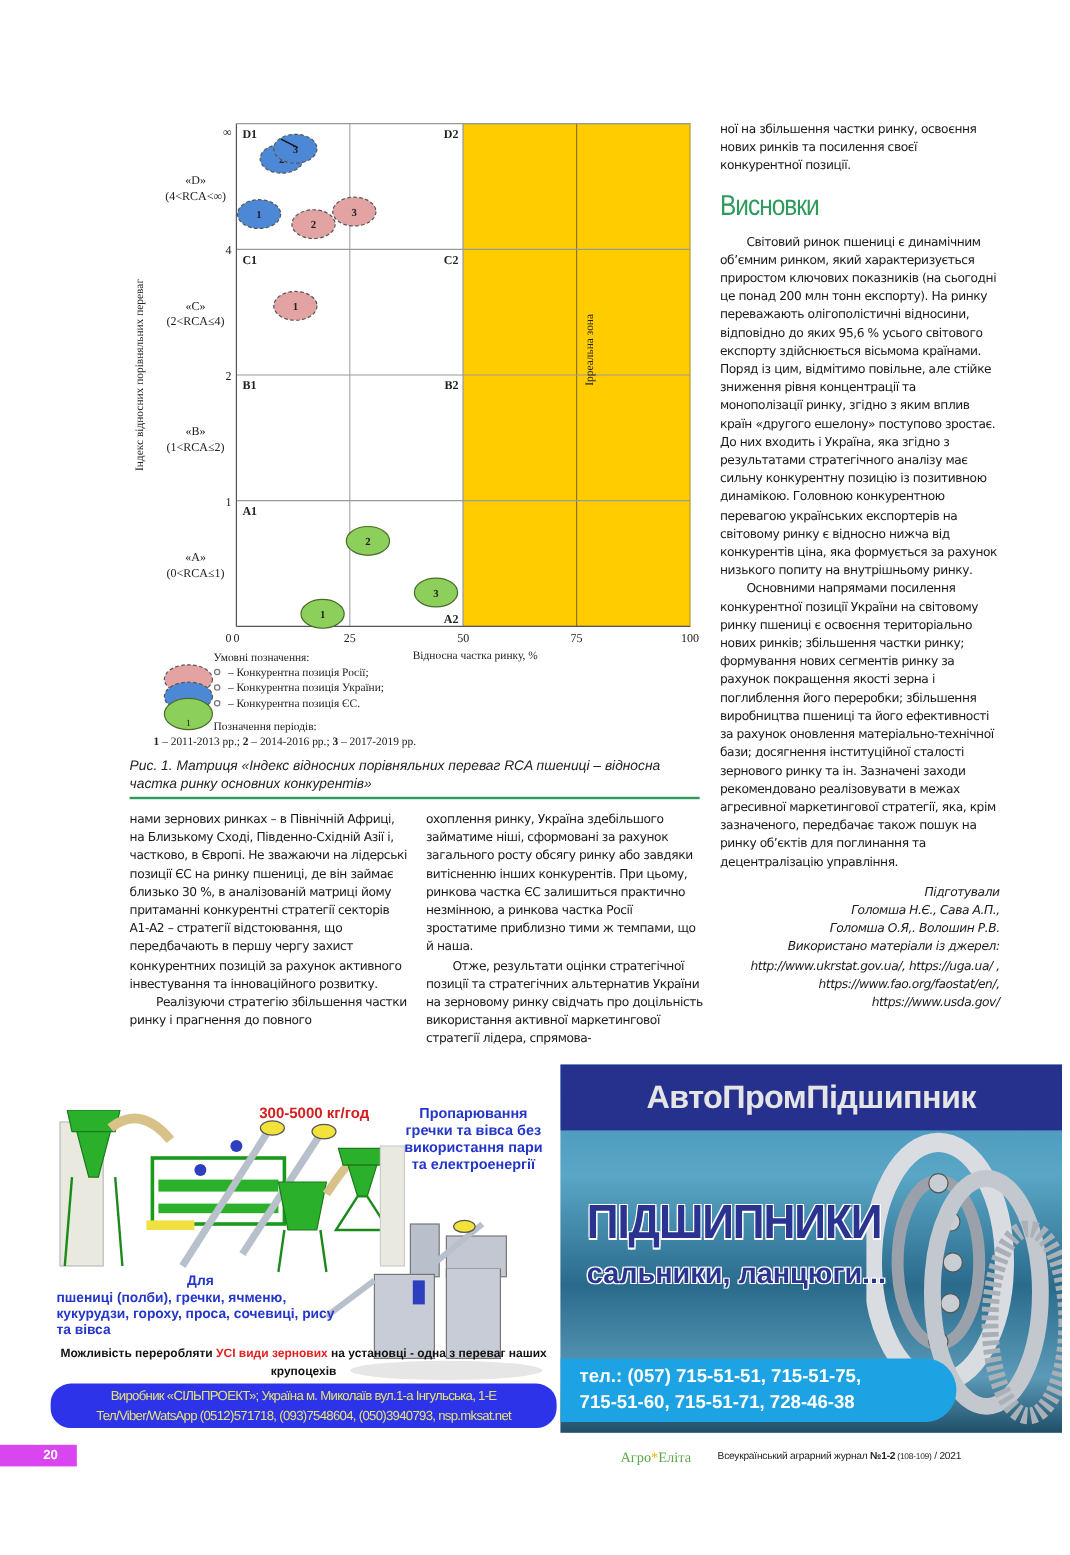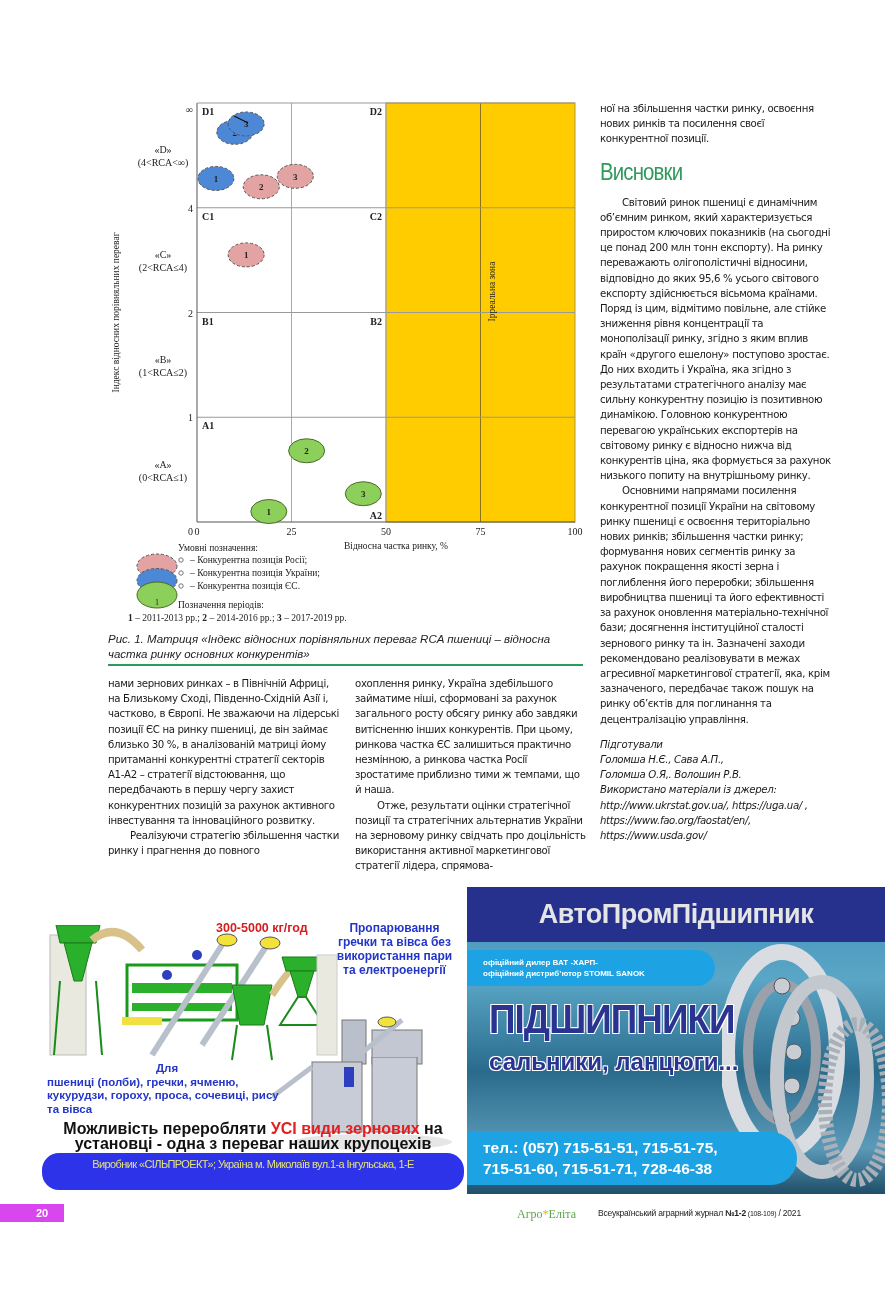--- a/index.html
+++ b/index.html
@@ -11,32 +11,32 @@
   .fig-caption { position: absolute; left: 108px; top: 632px; width: 480px; font-family: "Liberation Sans", sans-serif; font-style: italic; font-size: 11.5px; line-height: 15px; color: #222; }
   .fig-rule { position: absolute; left: 108px; top: 664px; width: 475px; height: 2px; background: #2e9a5c; }
 
   .col { position: absolute; font-family: "DejaVu Sans", sans-serif; font-size: 10.2px; line-height: 15.2px; color: #1a1a1a; letter-spacing: -0.35px; }
   .col p { margin: 0; }
   .col p.indent { text-indent: 22px; }
   .col-left { left: 108px; top: 676px; width: 232px; }
   .col-mid { left: 355px; top: 676px; width: 232px; }
   .col-right { left: 600px; top: 101px; width: 233px; }
   .section-heading { font-family: "Liberation Sans Narrow", "Liberation Sans", sans-serif; font-size: 24px; color: #2e9a5c; line-height: 30px; margin: 10px 0 8px 0; letter-spacing: -1px; transform: scaleX(0.85); transform-origin: left; }
-  .signature { font-style: italic; margin-top: 10px; }
+  .signature { text-align: right; font-style: italic; margin-top: 10px; }
 
   
   .ad1 { position: absolute; left: 42px; top: 887px; width: 422px; height: 307px; background: #fff; overflow: hidden; }
   .ad1-header { position: absolute; top: 8px; left: 0; width: 422px; height: 26px; }
   .ad1-hl { position: absolute; top: 2px; height: 22px; background: #ffff1a; color: #1d39c4; font-weight: bold; font-size: 15px; line-height: 22px; padding: 0 3px; text-decoration: underline; letter-spacing: -0.8px; font-family: "Liberation Sans", sans-serif; }
   .ad1-ukr { position: absolute; left: 193px; top: -2px; color: #1f9a1f; font-weight: bold; font-size: 24px; text-decoration: underline; letter-spacing: -1px; }
   .ad1-capacity { position: absolute; left: 174px; top: 34px; color: #d42020; font-weight: bold; font-size: 12.5px; }
   .ad1-steam { position: absolute; left: 290px; top: 34px; width: 125px; text-align: center; color: #2436c9; font-weight: bold; font-size: 12px; line-height: 14px; }
   .ad1-for { position: absolute; left: 5px; top: 175px; width: 240px; color: #2436c9; font-weight: bold; font-size: 11.5px; line-height: 13.5px; }
   .ad1-for .center { display: block; text-align: center; }
-  .ad1-promo { position: absolute; left: 0; top: 234px; width: 422px; text-align: center; color: #111; font-weight: bold; font-size: 16px; line-height: 15px; }
+  .ad1-promo { position: absolute; left: 0; top: 234px; width: 422px; text-align: center; color: #111; font-weight: bold; font-size: 10px; line-height: 15px; }
   .ad1-promo .red { color: #e41e1e; }
   .ad1-footer { position: absolute; left: 0; top: 266px; width: 422px; height: 37px; background: #2d33e8; color: #e5e27a; font-size: 11px; line-height: 16px; padding: 3px 2px; text-align: center; letter-spacing: -0.6px; border-radius: 17px; }
   .machine { position: absolute; }
 
   
   .ad2 { position: absolute; left: 467px; top: 887px; width: 418px; height: 307px; overflow: hidden;
          background: linear-gradient(180deg, #3e8fb8 0%, #5aa6c6 30%, #2a6b8c 60%, #5b9ab8 85%, #1f4e68 100%); }
   .ad2-top { position: absolute; left: 0; top: 0; width: 418px; height: 55px; background: #26318e; color: #e5e5e5; font-weight: bold; font-size: 27px; line-height: 55px; text-align: center; letter-spacing: -0.5px; }
   .ad2-dealer { position: absolute; left: 0; top: 63px; width: 248px; height: 36px; background: #1da3e4; border-radius: 0 18px 18px 0; color: #fff; font-weight: bold; font-size: 8px; line-height: 11px; padding: 7px 0 0 16px; }
   .ad2-main { position: absolute; left: 22px; top: 110px; color: #2a3390; font-weight: bold; font-size: 40px; line-height: 44px; letter-spacing: -1px; text-shadow: 1px 1px 0 #fff, -1px -1px 0 #fff, 1px -1px 0 #fff, -1px 1px 0 #fff; transform: scaleX(0.92); transform-origin: left; }
@@ -203,40 +203,37 @@
 
   <div class="ad1-for">
     <span class="center">Для</span>
     <span>пшениці (полби), гречки, ячменю, кукурудзи, гороху, проса, сочевиці, рису та вівса</span>
   </div>
   <div class="ad1-promo">
     <span>Можливість переробляти </span><span class="red">УСІ види зернових</span><span> на установці - одна з переваг наших крупоцехів</span>
   </div>
   <div class="ad1-footer">
     <div>Виробник «СІЛЬПРОЕКТ»; Україна м. Миколаїв вул.1-а Інгульська, 1-Е</div>
+    <div>Тел/Viber/WatsApp (0512)571718, (093)7548604, (050)3940793,   nsp.mksat.net</div>
   </div>
 </div>
 
 <div class="ad2">
   <div class="ad2-top">АвтоПромПідшипник</div>
   <svg class="bearing" style="left:255px;top:55px;" width="170" height="250">
     <ellipse cx="60" cy="110" rx="55" ry="100" fill="none" stroke="#d9dde2" stroke-width="16"></ellipse>
     <ellipse cx="60" cy="110" rx="34" ry="68" fill="none" stroke="#9aa1aa" stroke-width="10"></ellipse>
     <circle cx="60" cy="44" r="8" fill="#c9ced4" stroke="#555"></circle>
     <circle cx="70" cy="76" r="8" fill="#c9ced4" stroke="#555"></circle>
     <circle cx="72" cy="110" r="8" fill="#c9ced4" stroke="#555"></circle>
     <circle cx="70" cy="144" r="8" fill="#c9ced4" stroke="#555"></circle>
     <circle cx="60" cy="176" r="8" fill="#c9ced4" stroke="#555"></circle>
     <ellipse cx="100" cy="135" rx="45" ry="95" fill="none" stroke="#c3c8cf" stroke-width="14"></ellipse>
     <ellipse cx="135" cy="160" rx="32" ry="78" fill="none" stroke="#aab0b8" stroke-width="14" stroke-dasharray="4 3"></ellipse>
   </svg>
-  <div class="ad2-dealer">
-    <div>офіційний дилер ВАТ -ХАРП-</div>
-    <div>офіційний дистриб’ютор STOMIL SANOK</div>
-  </div>
   <div class="ad2-main">ПІДШИПНИКИ</div>
   <div class="ad2-sub">
     <div>сальники, ланцюги...</div>
   </div>
   <div class="ad2-phone">
     <div>тел.: (057) 715-51-51, 715-51-75,</div>
     <div>715-51-60, 715-51-71, 728-46-38</div>
   </div>
 </div>
 

